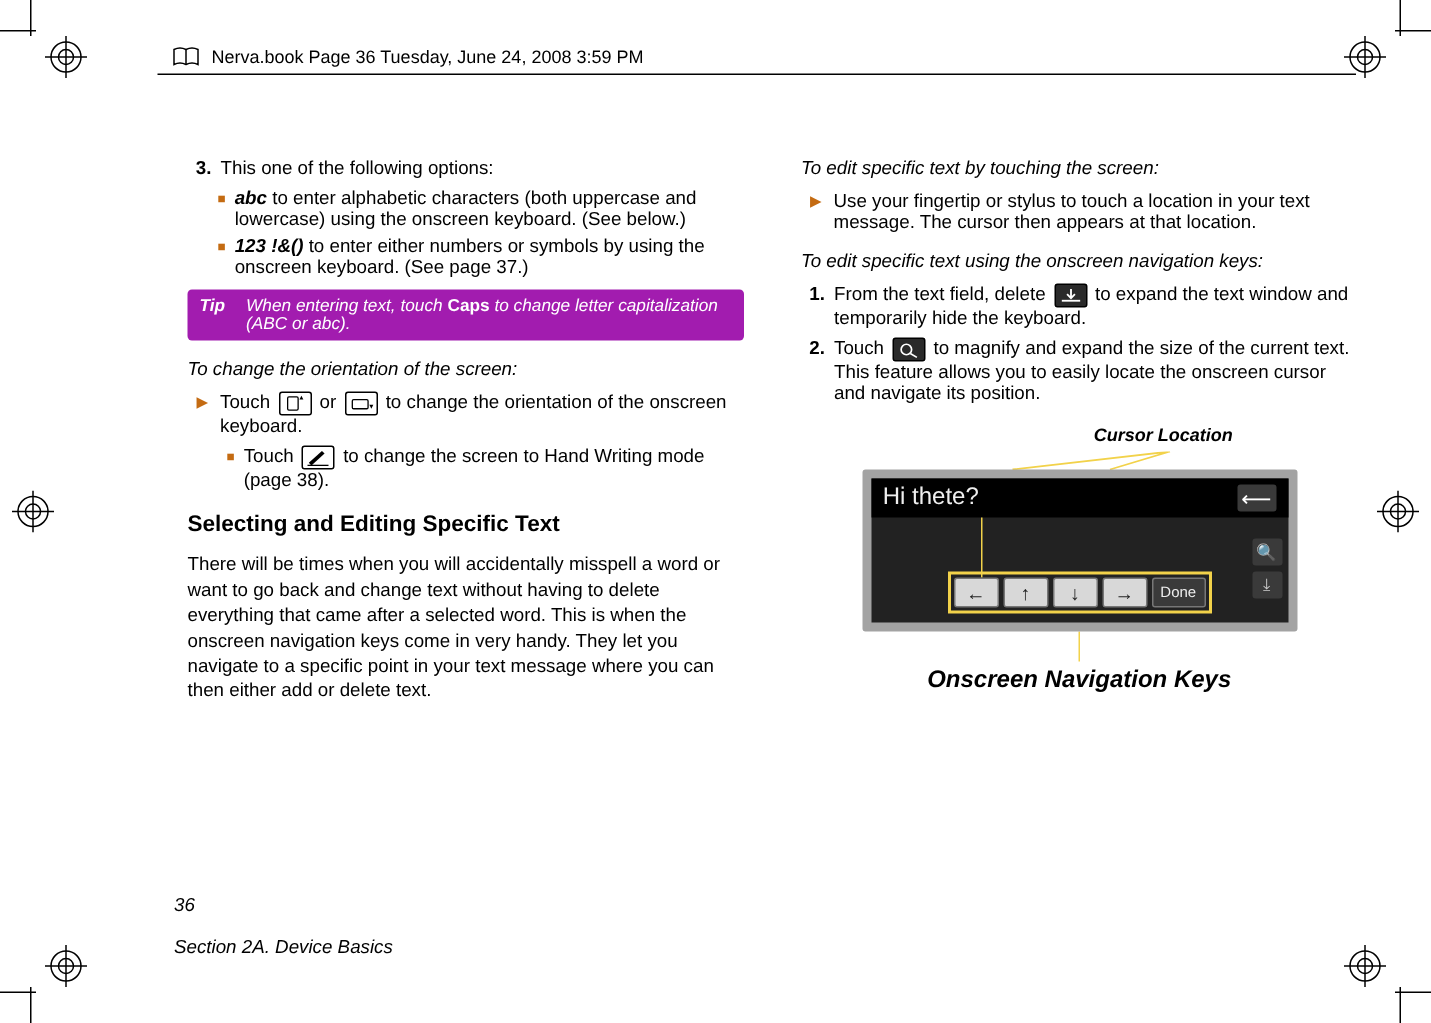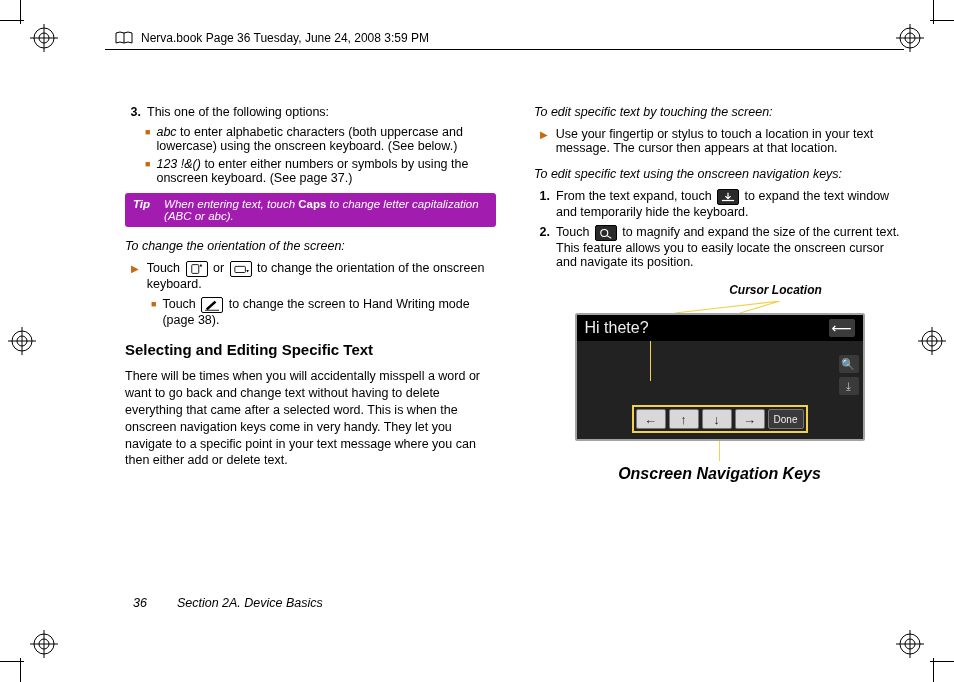--- a/index.html
+++ b/index.html
@@ -39,21 +39,21 @@
     width: 780px;
     display:flex;
     gap: 38px;
   }
   .col { width: 50%; }
   .col p, .col li { line-height: 1.35; }
   .step { display:flex; gap:6px; margin-bottom:6px; }
   .step .num { font-weight:bold; width:16px; text-align:right; flex-shrink:0;}
   .sub { display:flex; gap:6px; margin:4px 0 4px 20px; }
   .sub .bullet { color:#c46b12; font-size:9px; line-height:1.6; }
-  .bold-it { font-weight:normal; font-style:italic; }
+  .bold-it { font-weight:bold; font-style:italic; }
 
   .tip-box {
     background:#a21caf; color:#fff;
     border-radius:3px;
     padding:5px 8px;
     margin: 8px 0 10px 0;
     font-size:11.5px;
     display:flex; gap:14px;
     font-style: italic;
   }
@@ -81,41 +81,41 @@
   }
   .icon-dark {
     display:inline-block; vertical-align:middle;
     background:#2a2a2a; border:1px solid #000; border-radius:2px;
     width:22px; height:16px; margin:0 2px; position:relative;
   }
   .icon-dark svg, .icon-inline svg { position:absolute; inset:0; width:100%; height:100%; }
 
   .footer {
     position:absolute;
-    left:133px; top:596px;
+    left:116px; top:596px;
     font-size:12.5px; font-style:italic;
-    display:flex; gap:30px;
+    display:flex; gap:14px;flex-direction:column;
   }
   .footer .pg { font-style: italic; }
 
   
   .fig {
     margin-top: 14px;
     text-align:center;
   }
   .fig .label1 {
     font-style:italic; font-weight:bold; font-size:12px;
     margin-bottom:4px;
     position:relative;
     left:56px;
   }
   .fig .screen {
-    width: 290px; height: 128px;
+    width: 290px; height: 108px;
     margin: 0 auto;
-    border:2px solid #a3a3a3;
+    border:6px solid #a3a3a3;
     background:#222;
     position:relative;
     border-radius:2px;
   }
   .fig .topbar {
     background:#000; color:#eee;
     font-family: Arial; font-size:16px;
     padding:4px 8px;
     text-align:left;
     display:flex; justify-content:space-between; align-items:center;
@@ -303,21 +303,21 @@
     <div class="arrow-item">
       <span class="tri">▶</span>
       <div>Use your fingertip or stylus to touch a location in your text message. The cursor then appears at that location.</div>
     </div>
 
     <div class="h-it">To edit specific text using the onscreen navigation keys:</div>
 
     <div class="step">
       <div class="num">1.</div>
       <div>
-        <span>From the text expand, touch </span>
+        <span>From the text field, delete </span>
         <span class="icon-dark">
           <svg viewBox="0 0 22 16">
               <line x1="4" y1="12" x2="18" y2="12" stroke="#fff" stroke-width="1.4"></line>
               <path d="M11 3 L11 10 M8 7 L11 10 L14 7" stroke="#fff" stroke-width="1.4" fill="none"></path>
             </svg>
         </span>
         <span> to expand the text window and temporarily hide the keyboard.</span>
       </div>
     </div>
 

